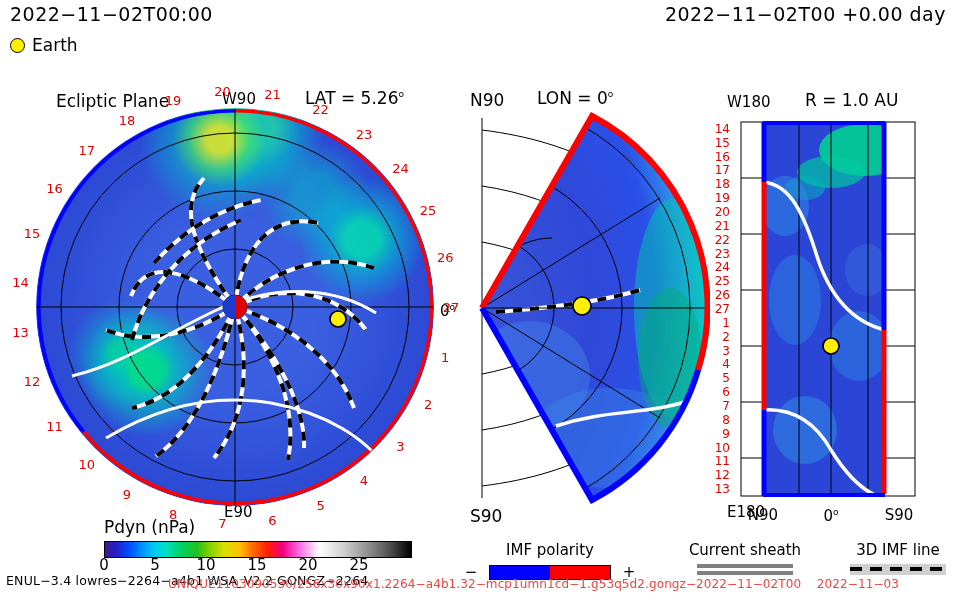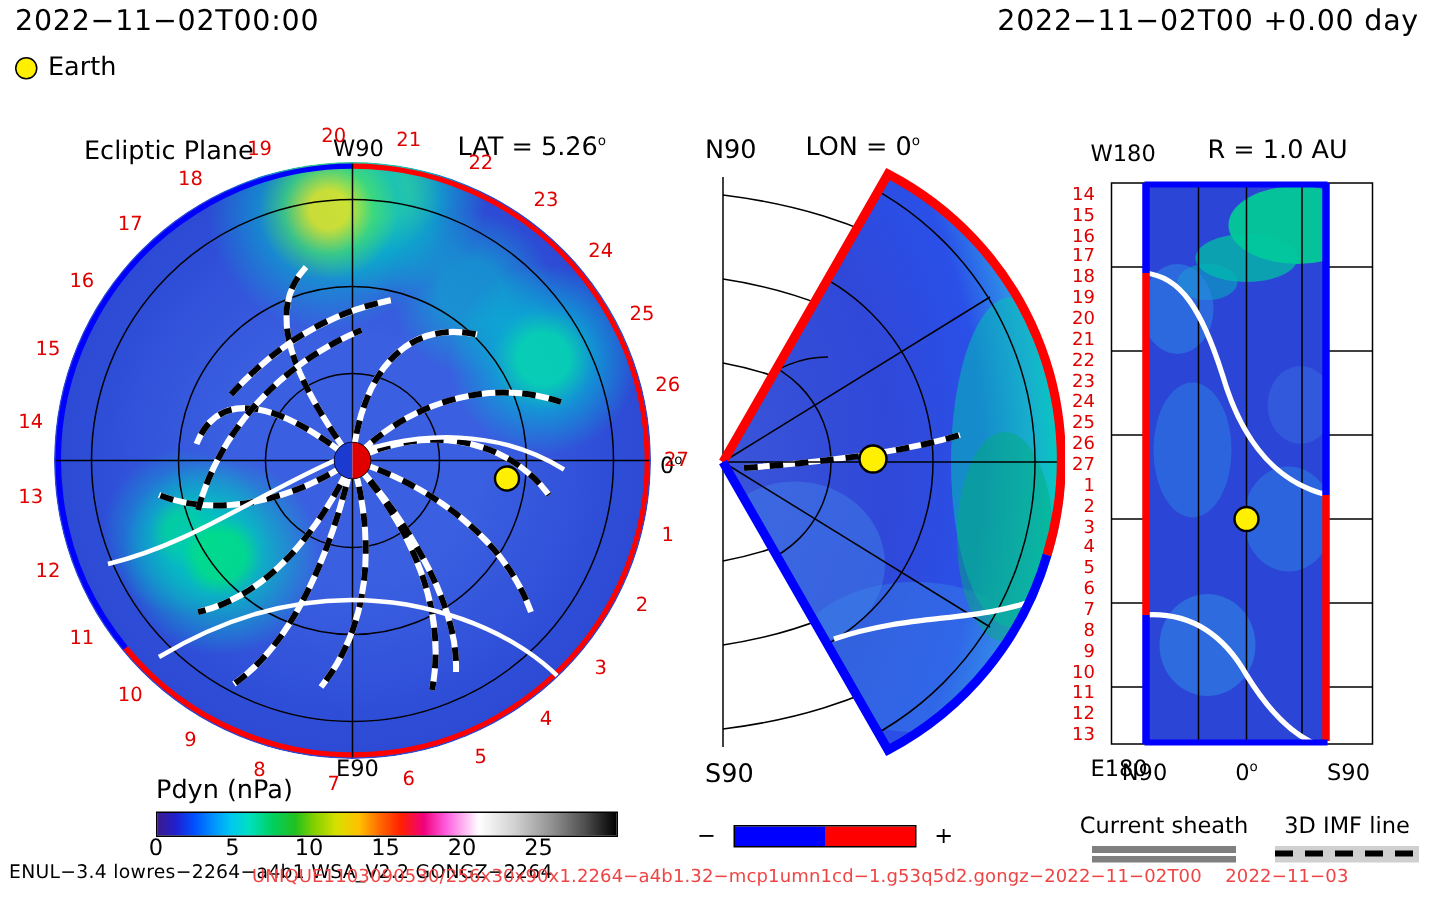--- a/index.html
+++ b/index.html
@@ -350,27 +350,28 @@
       <div class="cb-tick txt" style="left: 51px;">5</div>
       <div class="cb-tick txt" style="left: 102px;">10</div>
       <div class="cb-tick txt" style="left: 153px;">15</div>
       <div class="cb-tick txt" style="left: 204px;">20</div>
       <div class="cb-tick txt" style="left: 255px;">25</div>
       <div class="cb-tick txt" style="left: 306px; margin-top: 47px;">30</div>
     </div>
 </div>
 
 <div class="legend-blk" style="left:455px;width:190px;">
+  <div class="txt">IMF polarity</div>
   <div style="margin-top:5px;">
     <span class="txt" style="vertical-align:middle;margin-right:7px;">−</span>
     <span class="polarity-bar"></span>
     <span class="txt" style="vertical-align:middle;margin-left:7px;">+</span>
   </div>
 </div>
-<div class="legend-blk" style="left:691px;width:170px;">
+<div class="legend-blk" style="left:660px;width:170px;">
   <div class="txt">Current sheath</div>
   <div class="sheath-bar"></div>
 </div>
 <div class="legend-blk" style="left:838px;width:120px;">
   <div class="txt">3D IMF line</div>
   <div class="imf-bar"></div>
 </div>
 
 <div class="abs txt" id="footer-left">ENUL−3.4 lowres−2264−a4b1 WSA_V2.2 GONGZ−2264</div>
 <div class="abs txt" id="footer-watermark">UNIQUE1103090530/256x30x90x1.2264−a4b1.32−mcp1umn1cd−1.g53q5d2.gongz−2022−11−02T00    2022−11−03</div>

